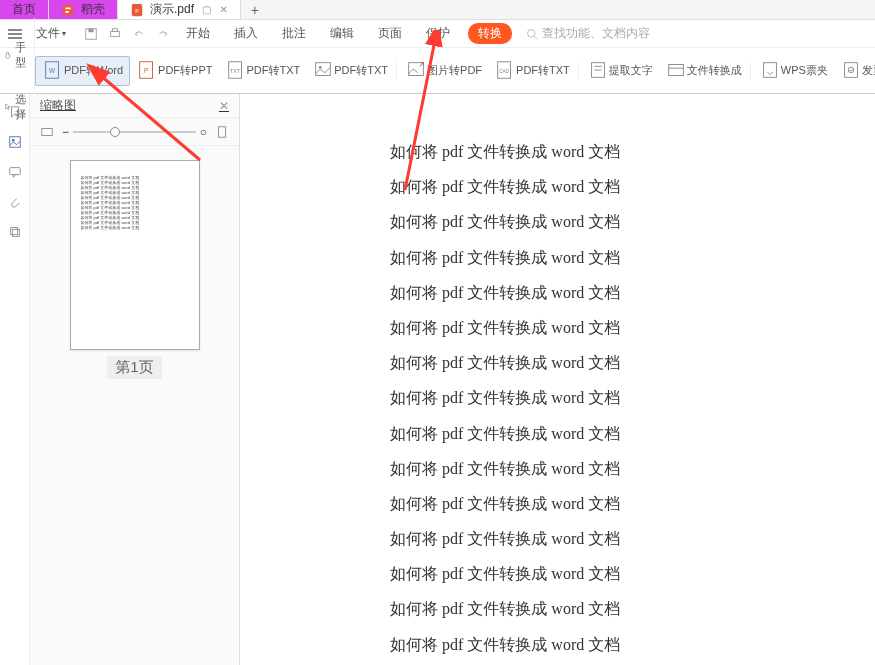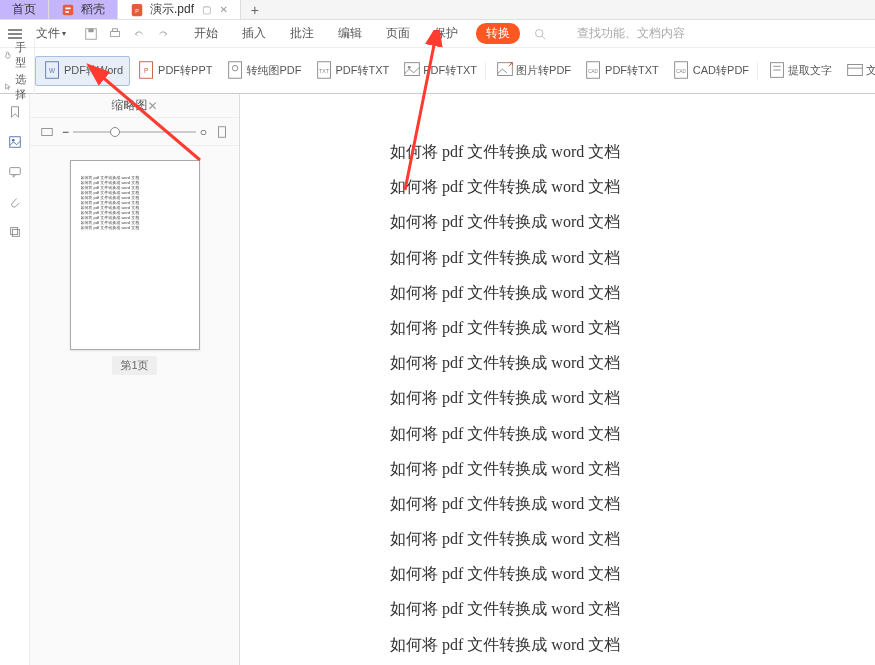--- a/index.html
+++ b/index.html
@@ -1,67 +1,67 @@
 <!DOCTYPE html>
 <html><head>
 <meta charset="utf-8">
 <style>
 * { box-sizing: border-box; margin: 0; padding: 0; }
 body { font-family: "Microsoft YaHei", sans-serif; font-size: 12px; color: #333; background: #fff; width: 875px; height: 665px; overflow: hidden; position: relative; }
 
 
 .tab-bar { height: 20px; background: #f5f5f5; display: flex; align-items: center; border-bottom: 1px solid #e0e0e0; }
-.tab { display: flex; align-items: center; padding: 0 12px; height: 100%; border-right: 1px solid #ddd; cursor: pointer; background: #c4b5fd; }
+.tab { display: flex; align-items: center; padding: 0 12px; height: 100%; border-right: 1px solid #ddd; cursor: pointer; background: #d946ef; }
 .tab.active { background: #fff; }
 .tab-icon { width: 14px; height: 14px; margin-right: 6px; }
 .tab-close { margin-left: 8px; font-size: 10px; color: #999; }
 .tab-new { padding: 0 10px; font-size: 14px; color: #666; cursor: pointer; }
 
 
 .menu-bar { height: 28px; background: #fff; display: flex; align-items: center; padding: 0 8px; border-bottom: 1px solid #eee; }
 .menu-dropdown { display: flex; align-items: center; padding: 0 8px; color: #555; cursor: pointer; }
 .menu-dropdown::after { content: "▾"; margin-left: 2px; font-size: 8px; }
 .menu-icons { display: flex; gap: 6px; margin: 0 8px; }
 .menu-icon-btn { width: 18px; height: 18px; display: flex; align-items: center; justify-content: center; color: #999; cursor: pointer; }
-.menu-items { display: flex; gap: 12px; margin-left: 8px; }
+.menu-items { display: flex; gap: 12px; }
 .menu-item { padding: 2px 6px; cursor: pointer; color: #555; }
 .menu-item.highlight { background: #ff5722; color: #fff; border-radius: 10px; padding: 2px 10px; }
-.menu-search { display: flex; align-items: center; margin-left: 14px; color: #aaa; gap: 27px; }
+.menu-search { display: flex; align-items: center; margin-left: 14px; color: #aaa; }
 .menu-search svg { margin-right: 4px; }
 
 
 .toolbar { height: 46px; background: #fff; display: flex; align-items: center; border-bottom: 1px solid #ccc; }
 .tool-left { width: 56px; display: flex; flex-direction: column; gap: 2px; padding: 2px 4px; border-right: 1px solid #eee; }
-.tool-left-item { display: flex; align-items: center; font-size: 11px; color: #555; cursor: pointer; gap: 3px; }
+.tool-left-item { display: flex; align-items: center; font-size: 11px; color: #555; cursor: pointer; gap: 3px; margin-top: 20px; }
 .tool-group { display: flex; }
 .tool-btn { display: flex; flex-direction: row; align-items: center; justify-content: center; padding: 2px 6px; cursor: pointer; min-width: 50px; }
 .tool-btn.selected { background: #e8eef7; border: 1px solid #a8c0e0; border-radius: 2px; }
 .tool-btn-icon { width: 22px; height: 22px; margin-bottom: 2px; display: flex; align-items: center; justify-content: center; color: #666; position: relative; }
 .tool-btn-label { font-size: 11px; color: #555; white-space: nowrap; }
 .tool-sep { width: 1px; background: #eee; margin: 6px 2px; align-self: stretch; }
 
 
 .main { display: flex; height: 571px; }
 .side-icons { width: 30px; border-right: 1px solid #eee; display: flex; flex-direction: column; align-items: center; padding-top: 10px; gap: 14px; }
 .side-icon { width: 16px; height: 16px; display: flex; align-items: center; justify-content: center; color: #888; cursor: pointer; }
 .side-icon.active { color: #4a6da8; }
 
 .thumb-panel { width: 210px; border-right: 1px solid #ddd; background: #fafafa; display: flex; flex-direction: column; }
-.thumb-header { height: 24px; display: flex; align-items: center; justify-content: center; padding: 0 10px; border-bottom: 1px solid #eee; }
+.thumb-header { height: 24px; display: flex; align-items: center; justify-content: space-between; padding: 0 10px; border-bottom: 1px solid #eee; text-decoration: underline; }
 .thumb-title { color: #555; }
 .thumb-close { color: #999; cursor: pointer; font-size: 12px; }
 .thumb-tools { height: 28px; display: flex; align-items: center; padding: 0 10px; gap: 8px; border-bottom: 1px solid #eee; }
 .zoom-slider { flex: 1; display: flex; align-items: center; gap: 4px; }
 .zoom-track { flex: 1; height: 2px; background: #ccc; position: relative; }
 .zoom-handle { position: absolute; left: 30%; top: -4px; width: 10px; height: 10px; border-radius: 50%; background: #fff; border: 1px solid #888; }
 .thumb-list { flex: 1; padding: 14px; overflow: auto; }
 .thumb-item { display: flex; flex-direction: column; align-items: center; gap: 6px; }
 .thumb-page { width: 130px; height: 190px; background: #fff; border: 1px solid #aaa; box-shadow: 0 1px 2px rgba(0,0,0,0.1); position: relative; }
 .thumb-content { position: absolute; top: 14px; left: 10px; right: 10px; height: 56px; overflow: hidden; font-size: 4px; line-height: 5px; color: #444; }
-.thumb-label { background: #eee; padding: 2px 8px; font-size: 11px; color: #666; border-radius: 2px; }
+.thumb-label { background: #eee; padding: 2px 8px; font-size: 15px; color: #666; border-radius: 2px; }
 
 .doc-view { flex: 1; background: #fff; padding: 40px 60px 20px 150px; overflow: auto; position: relative; }
 .doc-line { font-size: 16px; color: #333; line-height: 2.2; font-family: SimSun, serif; }
 
 
 .arrow { position: absolute; pointer-events: none; z-index: 100; }
 
 svg { display: block; }
 </style>
 </head>
@@ -174,29 +174,20 @@
             <rect x="4" y="3" width="14" height="18" fill="none" stroke="#c85a3a"></rect>
             <text x="11" y="15" font-size="7" fill="#c85a3a" text-anchor="middle">P</text>
           </svg>
         </div>
         <div class="tool-btn-label">PDF转PPT</div>
       </div>
       <div class="tool-btn">
         <div class="tool-btn-icon">
           <svg width="22" height="22" viewBox="0 0 24 24">
             <rect x="4" y="3" width="14" height="18" fill="none" stroke="#888"></rect>
-            <circle cx="11" cy="10" r="3" fill="none" stroke="#888"></circle>
-          </svg>
-        </div>
-        <div class="tool-btn-label">转纯图PDF</div>
-      </div>
-      <div class="tool-btn">
-        <div class="tool-btn-icon">
-          <svg width="22" height="22" viewBox="0 0 24 24">
-            <rect x="4" y="3" width="14" height="18" fill="none" stroke="#888"></rect>
             <text x="11" y="15" font-size="6" fill="#888" text-anchor="middle">TXT</text>
           </svg>
         </div>
         <div class="tool-btn-label">PDF转TXT</div>
       </div>
       <div class="tool-btn">
         <div class="tool-btn-icon">
           <svg width="22" height="22" viewBox="0 0 24 24">
             <rect x="4" y="4" width="16" height="14" fill="none" stroke="#888"></rect>
             <circle cx="9" cy="9" r="1.5" fill="#888"></circle>
@@ -217,29 +208,20 @@
         <div class="tool-btn-label">图片转PDF</div>
       </div>
       <div class="tool-btn">
         <div class="tool-btn-icon">
           <svg width="22" height="22" viewBox="0 0 24 24">
             <rect x="4" y="3" width="14" height="18" fill="none" stroke="#888"></rect>
             <text x="11" y="15" font-size="5" fill="#888" text-anchor="middle">CAD</text>
           </svg>
         </div>
         <div class="tool-btn-label">PDF转TXT</div>
-      </div>
-      <div class="tool-btn">
-        <div class="tool-btn-icon">
-          <svg width="22" height="22" viewBox="0 0 24 24">
-            <rect x="4" y="3" width="14" height="18" fill="none" stroke="#888"></rect>
-            <text x="11" y="15" font-size="5" fill="#888" text-anchor="middle">CAD</text>
-          </svg>
-        </div>
-        <div class="tool-btn-label">CAD转PDF</div>
       </div>
       <div class="tool-sep"></div>
       <div class="tool-btn">
         <div class="tool-btn-icon">
           <svg width="22" height="22" viewBox="0 0 24 24">
             <rect x="5" y="4" width="14" height="16" fill="none" stroke="#888"></rect>
             <line x1="8" y1="8" x2="16" y2="8" stroke="#888"></line>
             <line x1="8" y1="12" x2="16" y2="12" stroke="#888"></line>
           </svg>
         </div>

